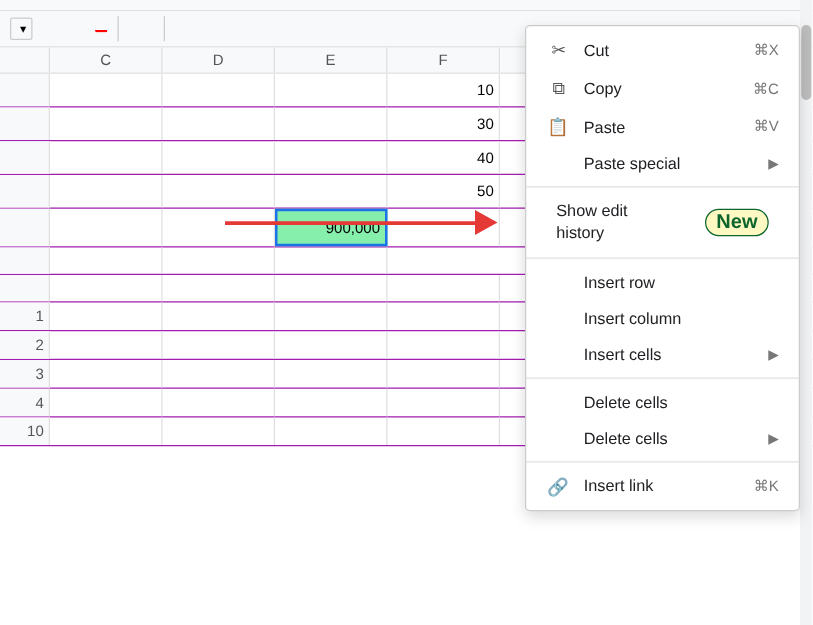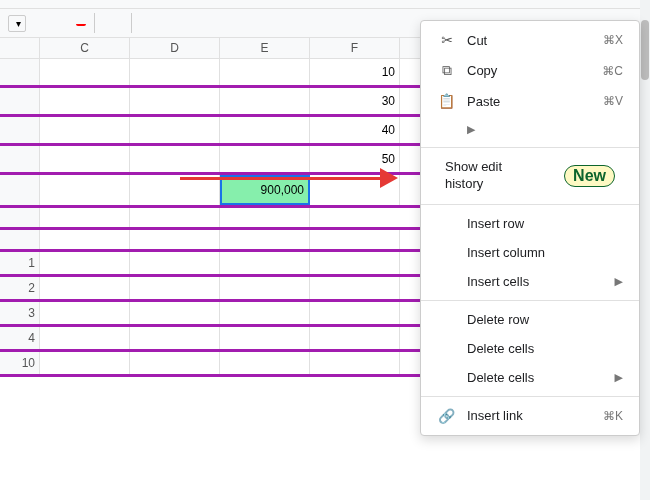--- a/index.html
+++ b/index.html
@@ -99,21 +99,21 @@
 
     .grid-body {
       display: flex;
       flex-direction: column;
       flex: 1;
       overflow: hidden;
     }
 
     .grid-row {
       display: flex;
-      border-bottom: 3px solid #a21caf;
+      border-bottom: 1px solid #a21caf;
       min-height: 22px;
     }
 
     .row-num {
       width: 40px;
       min-width: 40px;
       text-align: right;
       padding-right: 4px;
       font-size: 12px;
       color: #555;
@@ -405,20 +405,21 @@
 
     </div>
     <div class="menu-item">
       <span class="menu-item-icon">📋</span>
       <span class="menu-item-label">Paste</span>
       <span class="menu-item-shortcut">⌘V</span>
 
     </div>
     <div class="menu-item">
       <span class="menu-item-icon"></span>
+      <span class="menu-item-label">Paste special</span>
 
       <span class="menu-item-arrow">▶</span>
     </div>
     <div class="menu-separator"></div>
     <div class="show-edit-history">
       <span class="menu-item-label-two-line" style="white-space:pre-line;">Show edit
 history</span>
       <span class="new-badge">New</span>
     </div>
     <div class="menu-separator"></div>
@@ -434,25 +435,20 @@
     </div>
     <div class="menu-item">
       <span class="menu-item-icon"></span>
       <span class="menu-item-label">Insert cells</span>
 
       <span class="menu-item-arrow">▶</span>
     </div>
     <div class="menu-separator"></div>
     <div class="menu-item">
       <span class="menu-item-icon"></span>
-      <span class="menu-item-label">Delete row</span>
-
-    </div>
-    <div class="menu-item">
-      <span class="menu-item-icon"></span>
       <span class="menu-item-label">Delete cells</span>
 
     </div>
     <div class="menu-item">
       <span class="menu-item-icon"></span>
       <span class="menu-item-label">Delete cells</span>
 
       <span class="menu-item-arrow">▶</span>
     </div>
     <div class="menu-separator"></div>

